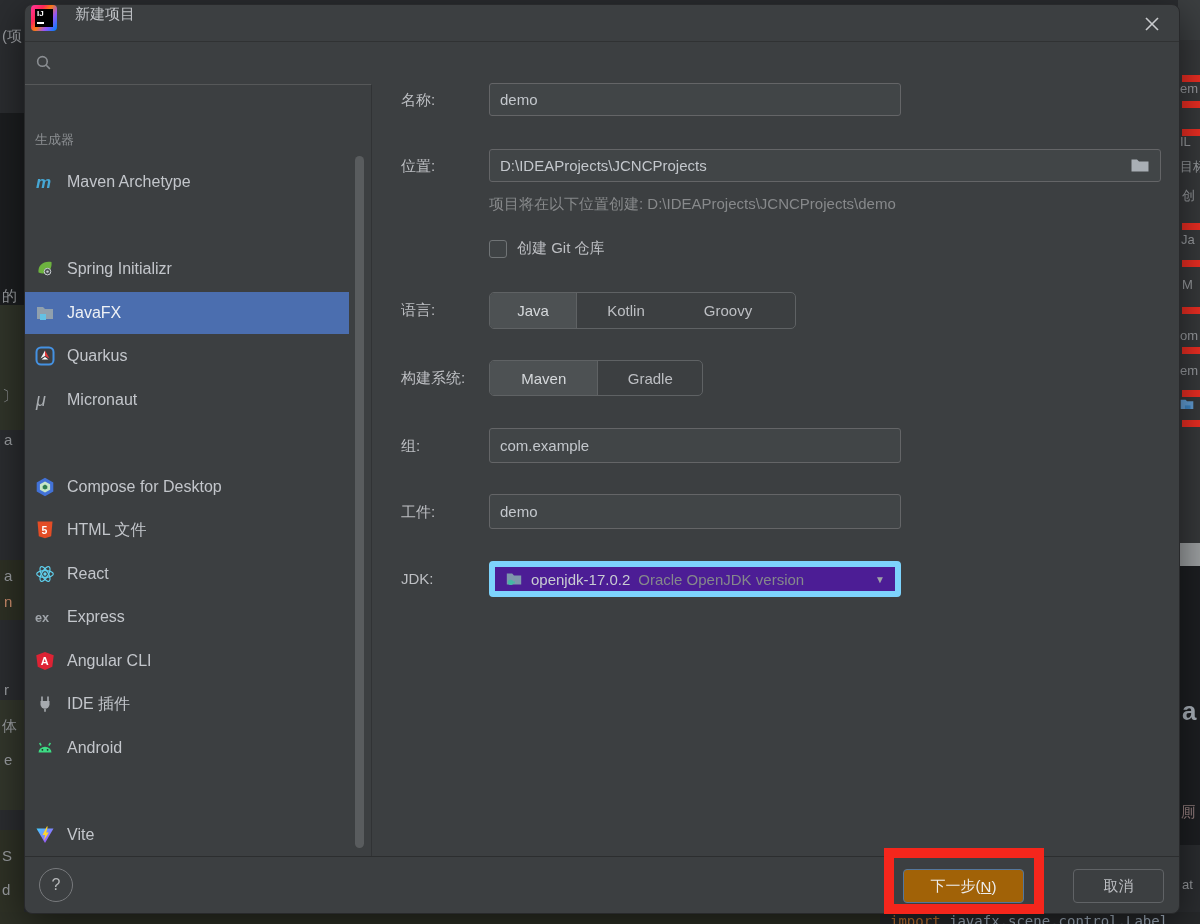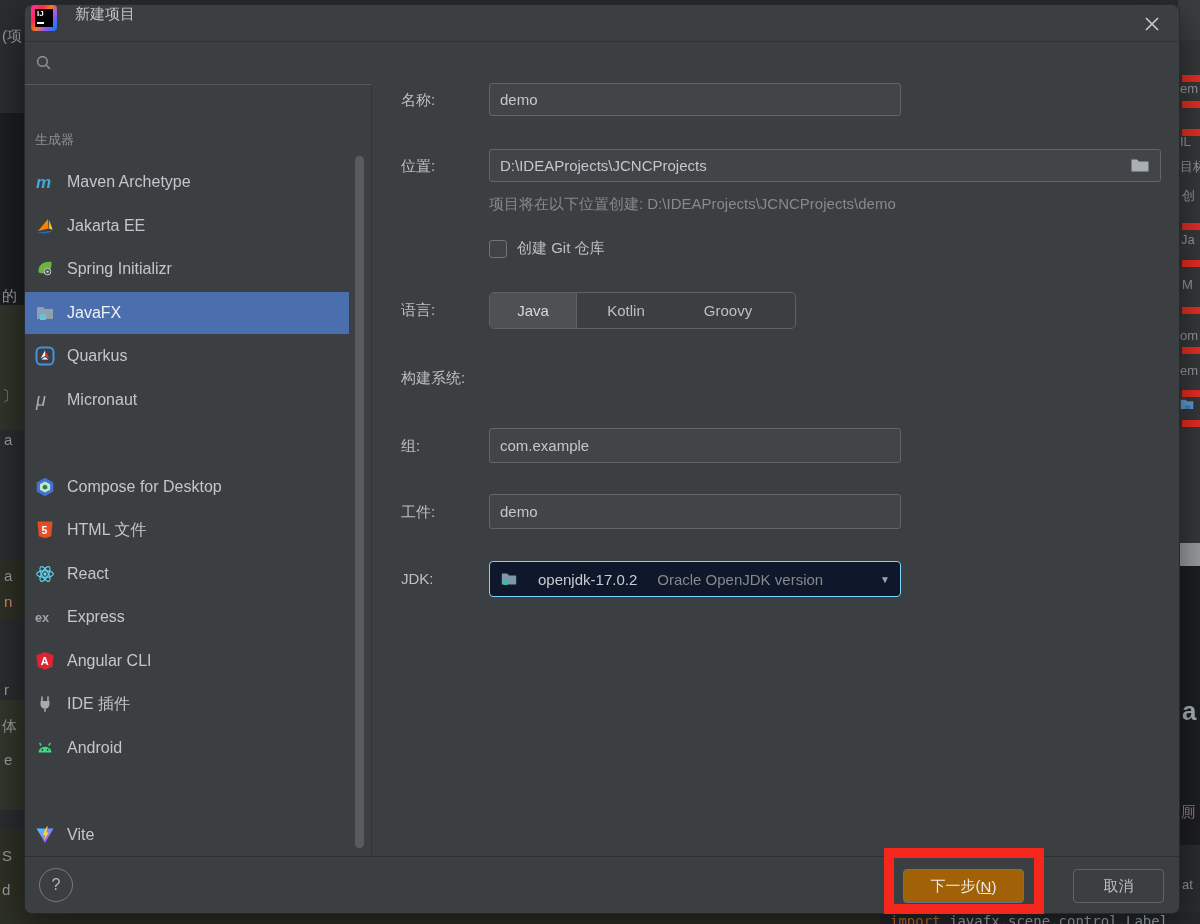--- a/index.html
+++ b/index.html
@@ -57,22 +57,22 @@
   .inp{position:absolute;left:464px;background:#414547;border:1px solid #646567;border-radius:3px;
     color:#c3c7cc;font-size:15px;display:flex;align-items:center;padding:0 10px;box-sizing:border-box}
   .hint{position:absolute;left:464px;color:#87898b;font-size:15px;white-space:nowrap}
   .cb-row{position:absolute;left:464px;display:flex;align-items:center;gap:10px}
   .cb{width:18px;height:18px;background:#3f4345;border:1.5px solid #707476;border-radius:3px;box-sizing:border-box}
   .cb-label{color:#bdbfc3;font-size:15px}
   .seg-group{position:absolute;left:464px;display:flex;border:1px solid #5f6264;border-radius:5px;
     overflow:hidden;background:#3c3f41;box-sizing:border-box}
   .seg{display:flex;align-items:center;justify-content:center;font-size:15px;color:#bdbfc3;height:100%}
   .seg.selected{background:#4d5153;color:#d6d9dc;border-right:1px solid #5f6264}
-  .combo{position:absolute;left:464px;background:#0f172a;border:1px solid #7dd3fc;border-radius:4px;
-    display:flex;align-items:center;gap:20px;padding:0 10px;box-sizing:border-box}
+  .combo{position:absolute;left:464px;background:#4c1d95;border:6px solid #7dd3fc;border-radius:4px;
+    display:flex;align-items:center;gap:8px;padding:0 10px;box-sizing:border-box}
   .combo .jname{color:#c8ccd1;font-size:15px;white-space:nowrap}
   .combo .jdetail{color:#85888c;font-size:15px;white-space:nowrap;overflow:hidden;flex:1}
   .combo .arrow{color:#9ea2a6;font-size:10px;flex:0 0 auto}
   
   .footer-sep{position:absolute;left:0;top:851px;width:100%;height:1px;background:#2c2e2f}
   .help-btn{position:absolute;left:14px;top:863px;width:34px;height:34px;border:1px solid #77797c;
     border-radius:50%;display:flex;align-items:center;justify-content:center;color:#b6b8ba;font-size:16px;
     box-sizing:border-box}
   .btn{position:absolute;top:864px;height:34px;border-radius:4px;display:flex;align-items:center;
     justify-content:center;font-size:15px;box-sizing:border-box}
@@ -175,30 +175,20 @@
     <div class="section-label" style="top:46px">生成器</div>
 
     <div class="item" style="top:76px">
       <span class="ic">
           <svg width="20" height="20" viewBox="0 0 20 20">
             <text x="1" y="16" font-size="17" font-style="italic" font-weight="bold" fill="#46a7d4">m</text>
           </svg>
         </span>
       <span>Maven Archetype</span>
     </div>
-    <div class="item" style="top:120px">
-      <span class="ic">
-          <svg width="20" height="20" viewBox="0 0 20 20">
-            <path d="M3 15 L13 3 L13.5 12.5 Z" fill="#f98200"></path>
-            <path d="M14.2 4 L17.6 13.8 L14.2 12.8 Z" fill="#ffc927"></path>
-            <path d="M2 16.8 C8 18.3 14 17.6 18 14.6 L2 16.8 Z" fill="#1b6ec2"></path>
-          </svg>
-        </span>
-      <span>Jakarta EE</span>
-    </div>
     <div class="item" style="top:163px">
       <span class="ic">
           <svg width="20" height="20" viewBox="0 0 20 20">
             <path d="M3.5 13.5 C2.5 6 9 1.5 16.5 3 C17.5 10.5 12 17 3.5 13.5 Z" fill="#6db33f"></path>
             <circle cx="12.5" cy="12.6" r="3.3" fill="#4a4e50" stroke="#c9ced2" stroke-width="1"></circle>
             <circle cx="12.5" cy="12.6" r="1.2" fill="#c9ced2"></circle>
           </svg>
         </span>
       <span>Spring Initializr</span>
     </div>
@@ -338,20 +328,24 @@
   </div>
 
   <div class="lbl" style="left:376px;top:296px">语言:</div>
   <div class="seg-group" style="top:287px;height:37px;width:307px">
     <div class="seg selected" style="width:86px">Java</div>
     <div class="seg" style="width:98px">Kotlin</div>
     <div class="seg" style="width:106px">Groovy</div>
   </div>
 
   <div class="lbl" style="left:376px;top:364px">构建系统:</div>
+  <div class="seg-group" style="top:355px;height:36px;width:214px">
+    <div class="seg selected" style="width:108px">Maven</div>
+    <div class="seg" style="width:104px">Gradle</div>
+  </div>
 
   <div class="lbl" style="left:376px;top:432px">组:</div>
   <div class="inp" style="top:423px;width:412px;height:35px">
     <span>com.example</span>
   </div>
 
   <div class="lbl" style="left:376px;top:498px">工件:</div>
   <div class="inp" style="top:489px;width:412px;height:35px">
     <span>demo</span>
   </div>

